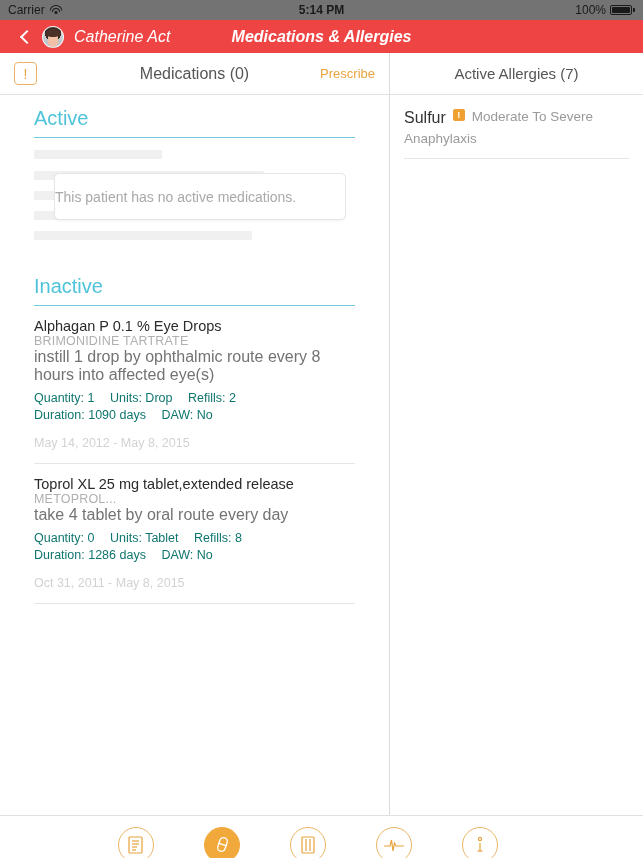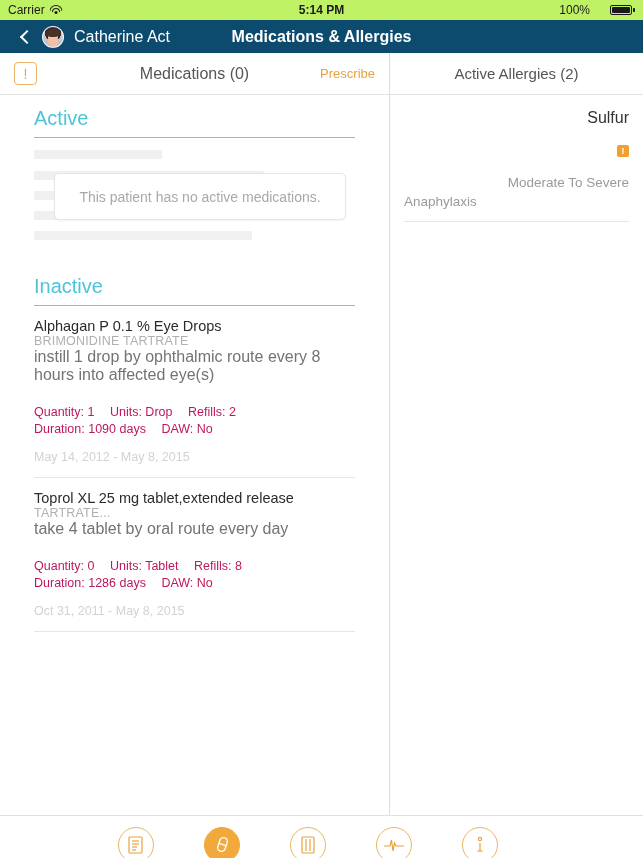--- a/index.html
+++ b/index.html
@@ -7,53 +7,53 @@
     width: 643px; height: 858px;
     font-family: "Liberation Sans", sans-serif;
     background: #ffffff;
     overflow: hidden;
     -webkit-font-smoothing: antialiased;
   }
   #app { position: relative; width: 643px; height: 858px; background: #fff; }
 
   
   .statusbar {
-    height: 20px; background: #bef264;
+    height: 20px; background: #737373;
     display: flex; align-items: center;
     padding: 0 8px; color: #1a1a1a;
     font-size: 12px; position: relative;
   }
   .sb-carrier { display:flex; align-items:center; gap:5px; }
   .wifi-icon { display:inline-block; width:13px; height:10px; position:relative; }
   .wifi-icon i {
     position:absolute; left:50%; transform:translateX(-50%);
     border:1.5px solid #1a1a1a; border-bottom:none;
     border-radius:50% 50% 0 0 / 100% 100% 0 0;
   }
   .wifi-icon i:nth-child(1){ width:13px; height:6px; top:0; }
   .wifi-icon i:nth-child(2){ width:8px; height:4px; top:3px; }
   .wifi-icon i:nth-child(3){ width:3px; height:3px; top:6px; background:#1a1a1a; border-radius:50%; border:none; }
   .sb-time {
     position:absolute; left:0; right:0; text-align:center;
     font-weight:bold; font-size:12px; pointer-events:none;
   }
-  .sb-right { margin-left:auto; display:flex; align-items:center; gap:20px; font-size:12px; }
+  .sb-right { margin-left:auto; display:flex; align-items:center; gap:4px; font-size:12px; }
   .battery { display:inline-flex; align-items:center; }
   .battery-body {
     width:22px; height:10px; border:1px solid #1a1a1a;
     border-radius:2px; padding:1px; display:flex;
   }
   .battery-fill { background:#1a1a1a; width:100%; border-radius:1px; }
   .battery-cap { width:2px; height:4px; background:#1a1a1a; border-radius:0 1px 1px 0; margin-left:1px; }
 
   
   .navbar {
-    height: 33px; background: #0c4a6e;
+    height: 33px; background: #ef4444;
     display: flex; align-items: center;
-    position: relative; padding-left: 22px;
+    position: relative; padding-left: 22px; font-style: italic;
   }
   .nav-back {
     display:flex; align-items:center; gap:10px; cursor:pointer;
   }
   .chev {
     width:10px; height:10px; border-left:2px solid #fff; border-bottom:2px solid #fff;
     transform: rotate(45deg); display:inline-block;
   }
   .avatar {
     width:22px; height:22px; border-radius:50%;
@@ -117,38 +117,38 @@
 
   
   .active-region { position:relative; height:125px; }
   .skel {
     position:absolute; background:#f0f0f0; height:9px; border-radius:1px;
   }
   .empty-card {
     position:absolute; left:20px; top:35px; width:292px; height:47px;
     background:#fff; border:1px solid #e6e6e6; border-radius:5px;
     box-shadow:0 1px 2px rgba(0,0,0,0.05);
-    display:flex; align-items:center; justify-content:center;
+    display:flex; align-items:center; justify-content:flex-start;
     font-size:14px; color:#a9a9a9;
   }
 
   
   .med-item { padding:12px 0 13px 0; border-bottom:1px solid #e6e6e6; }
   .med-title-row { display:flex; align-items:baseline; flex-wrap:wrap; }
   .med-name { font-size:14.5px; color:#2b2b2b; }
   .med-generic { font-size:12.5px; color:#b0b0b0; letter-spacing:0.2px; }
   .med-sig { font-size:16px; color:#737373; margin-top:0; }
-  .med-meta { font-size:12.5px; color:#be185d; margin-top:20px; line-height:1.35; }
+  .med-meta { font-size:12.5px; color:#0f766e; margin-top:6px; line-height:1.35; }
   .med-meta span { margin-right:12px; white-space:nowrap; }
   .med-dates { font-size:12.5px; color:#d2d2d2; margin-top:12px; }
 
   
   .right-body { flex:1; padding:14px 14px 0 14px; }
   .allergy-item { border-bottom:1px solid #e6e6e6; padding-bottom:12px; }
-  .allergy-row { display:flex; align-items:flex-end; flex-wrap:wrap; gap:18px;flex-direction:column; }
+  .allergy-row { display:flex; align-items:flex-start; flex-wrap:wrap; gap:7px; }
   .allergy-name { font-size:16px; color:#333; }
   .sev-badge {
     width:12px; height:12px; background:#F0A030; border-radius:2px;
     color:#fff; font-size:9px; font-weight:bold;
     display:flex; align-items:center; justify-content:center; flex:none;
   }
   .allergy-sev { font-size:13.5px; color:#9a9a9a; }
   .allergy-reaction { font-size:13.5px; color:#9a9a9a; margin-top:4px; }
 
   
@@ -238,39 +238,39 @@
             <span>Refills: 2</span>
             <span>Duration: 1090 days</span>
             <span>DAW: No</span>
           </div>
           <div class="med-dates">May 14, 2012 - May 8, 2015</div>
         </div>
 
         <div class="med-item">
           <div class="med-title-row">
             <span class="med-name">Toprol XL 25 mg tablet,extended release</span>
-            <span class="med-generic">TARTRATE...</span>
+            <span class="med-generic">METOPROL...</span>
           </div>
           <div class="med-sig">take 4 tablet by oral route  every day</div>
           <div class="med-meta">
             <span>Quantity: 0</span>
             <span>Units: Tablet</span>
             <span>Refills: 8</span>
             <span>Duration: 1286 days</span>
             <span>DAW: No</span>
           </div>
           <div class="med-dates">Oct 31, 2011 - May 8, 2015</div>
         </div>
 
       </div>
     </div>
 
     <div class="right-pane">
       <div class="right-header">
-        <span>Active Allergies (2)</span>
+        <span>Active Allergies (7)</span>
       </div>
       <div class="right-body">
         <div class="allergy-item">
           <div class="allergy-row">
             <span class="allergy-name">Sulfur</span>
             <span class="sev-badge">!</span>
             <span class="allergy-sev">Moderate To Severe</span>
           </div>
           <div class="allergy-reaction">Anaphylaxis</div>
         </div>

